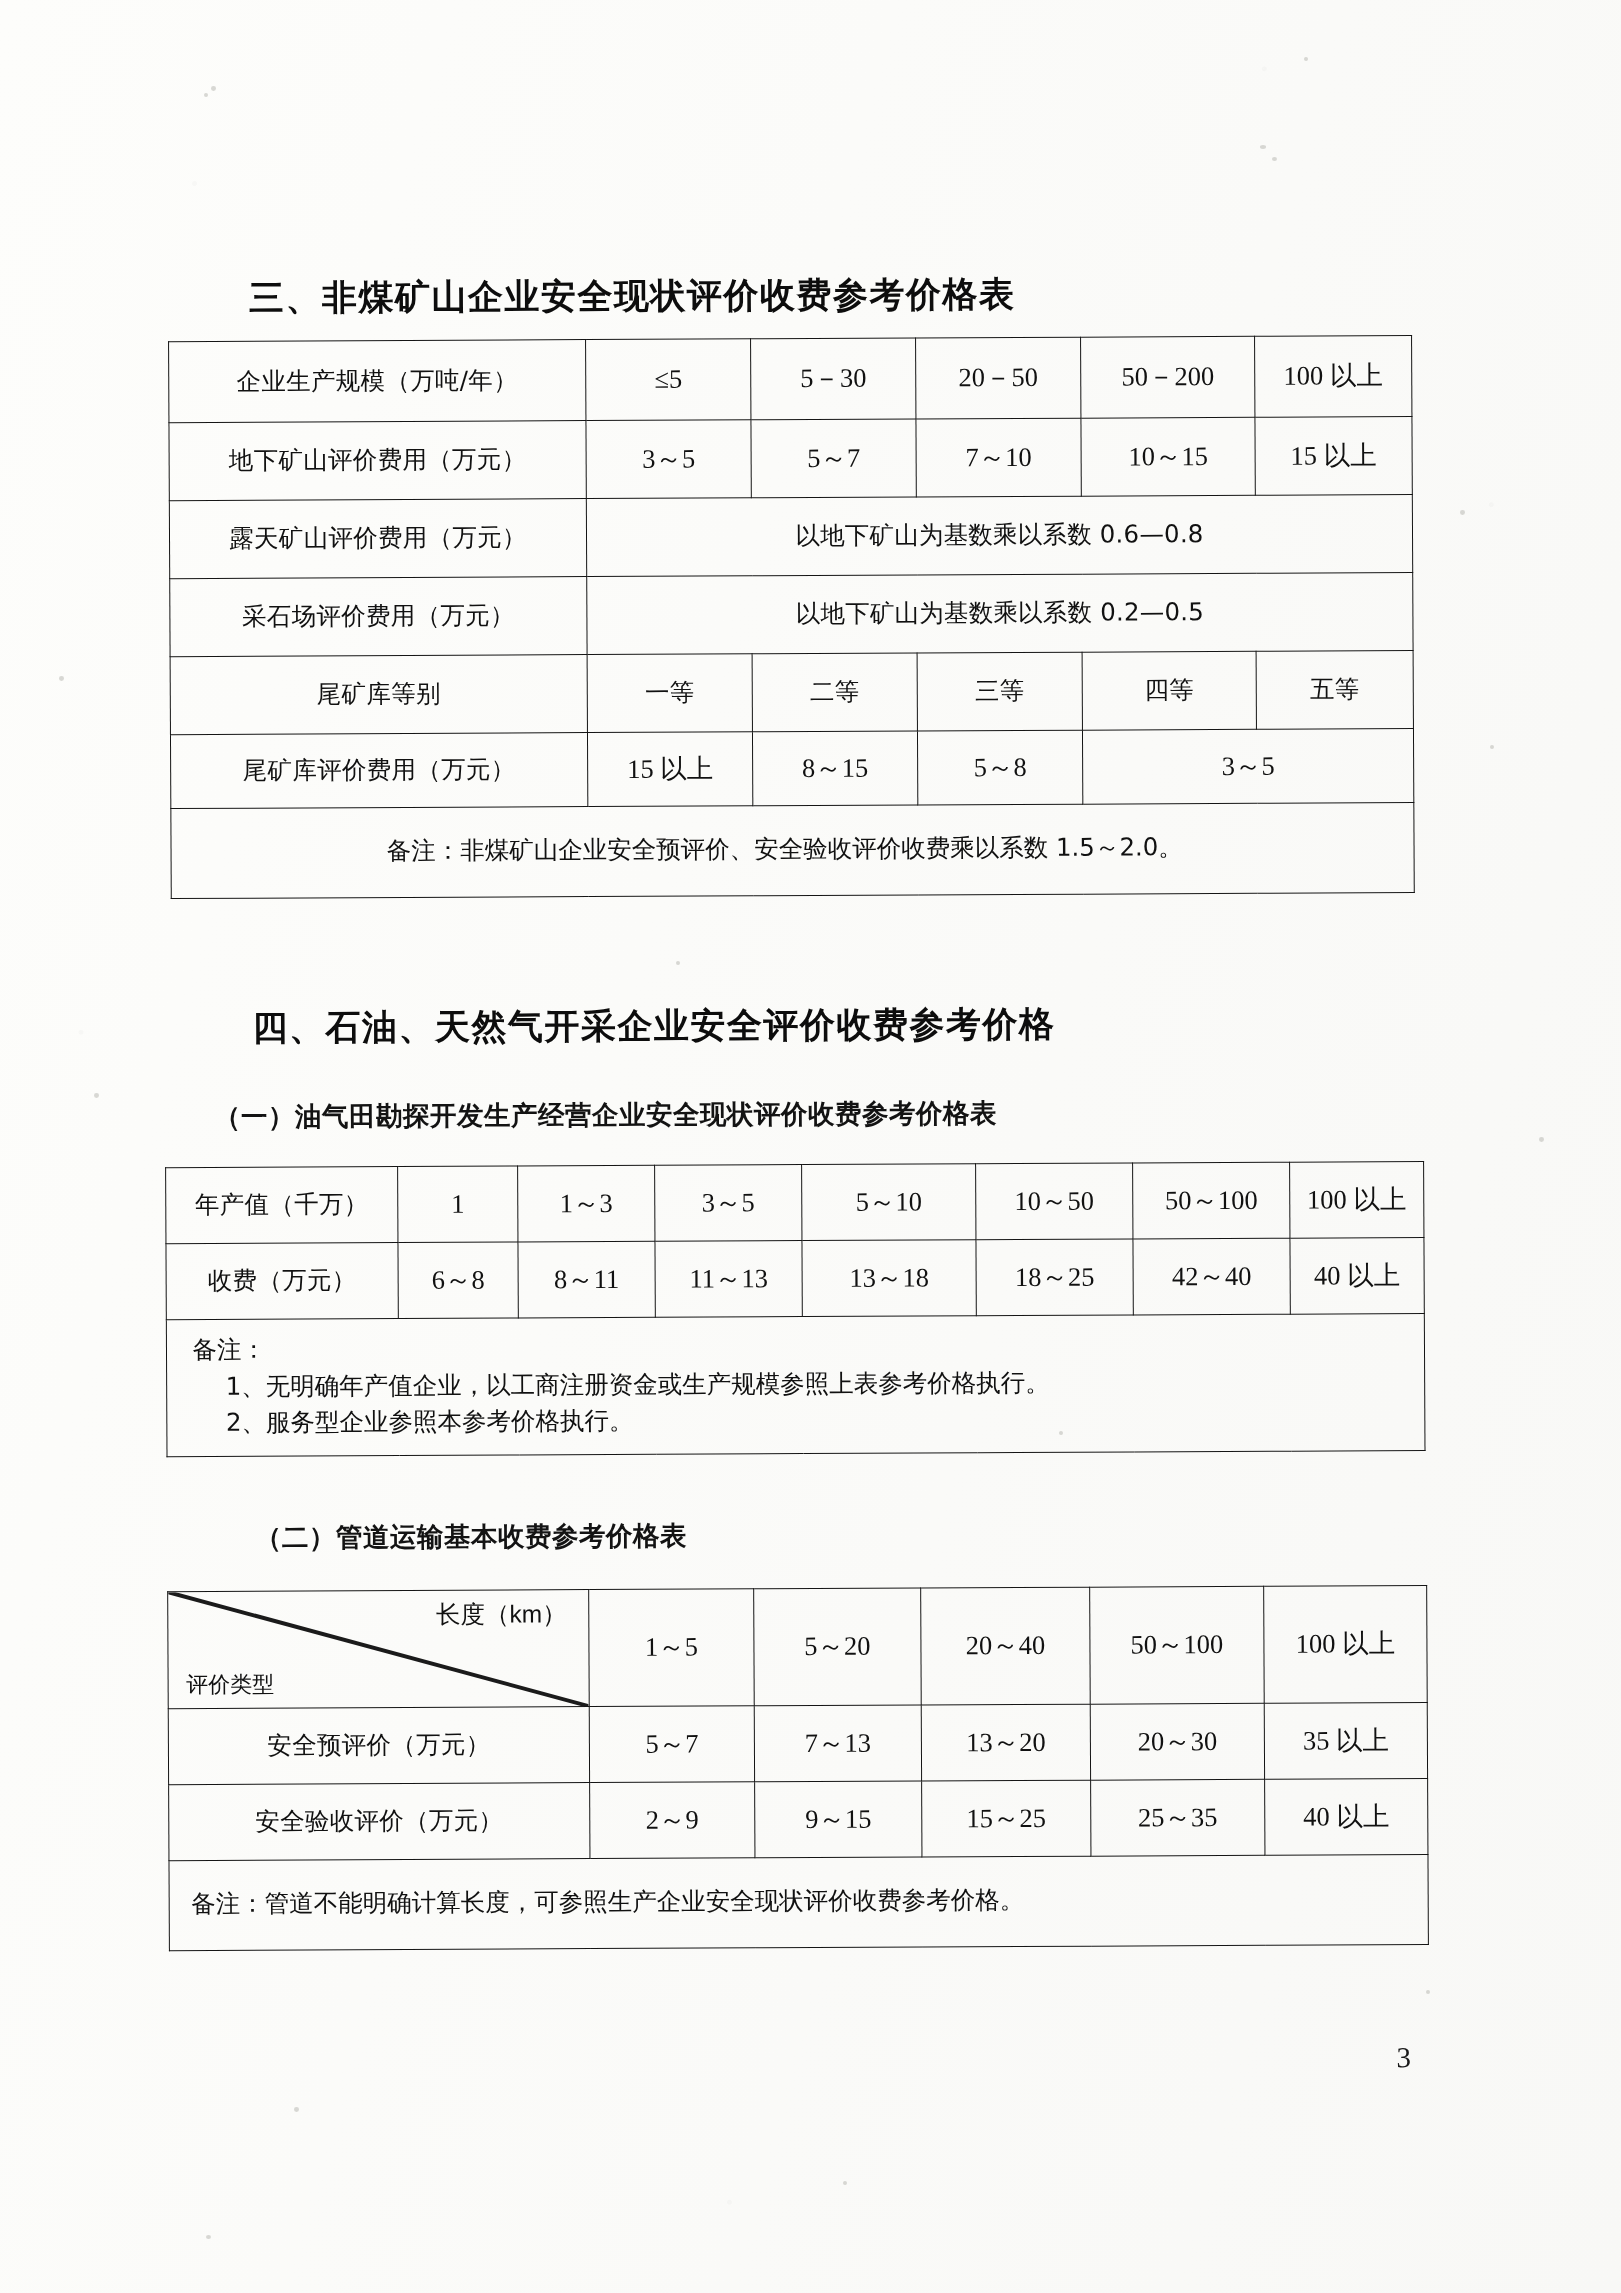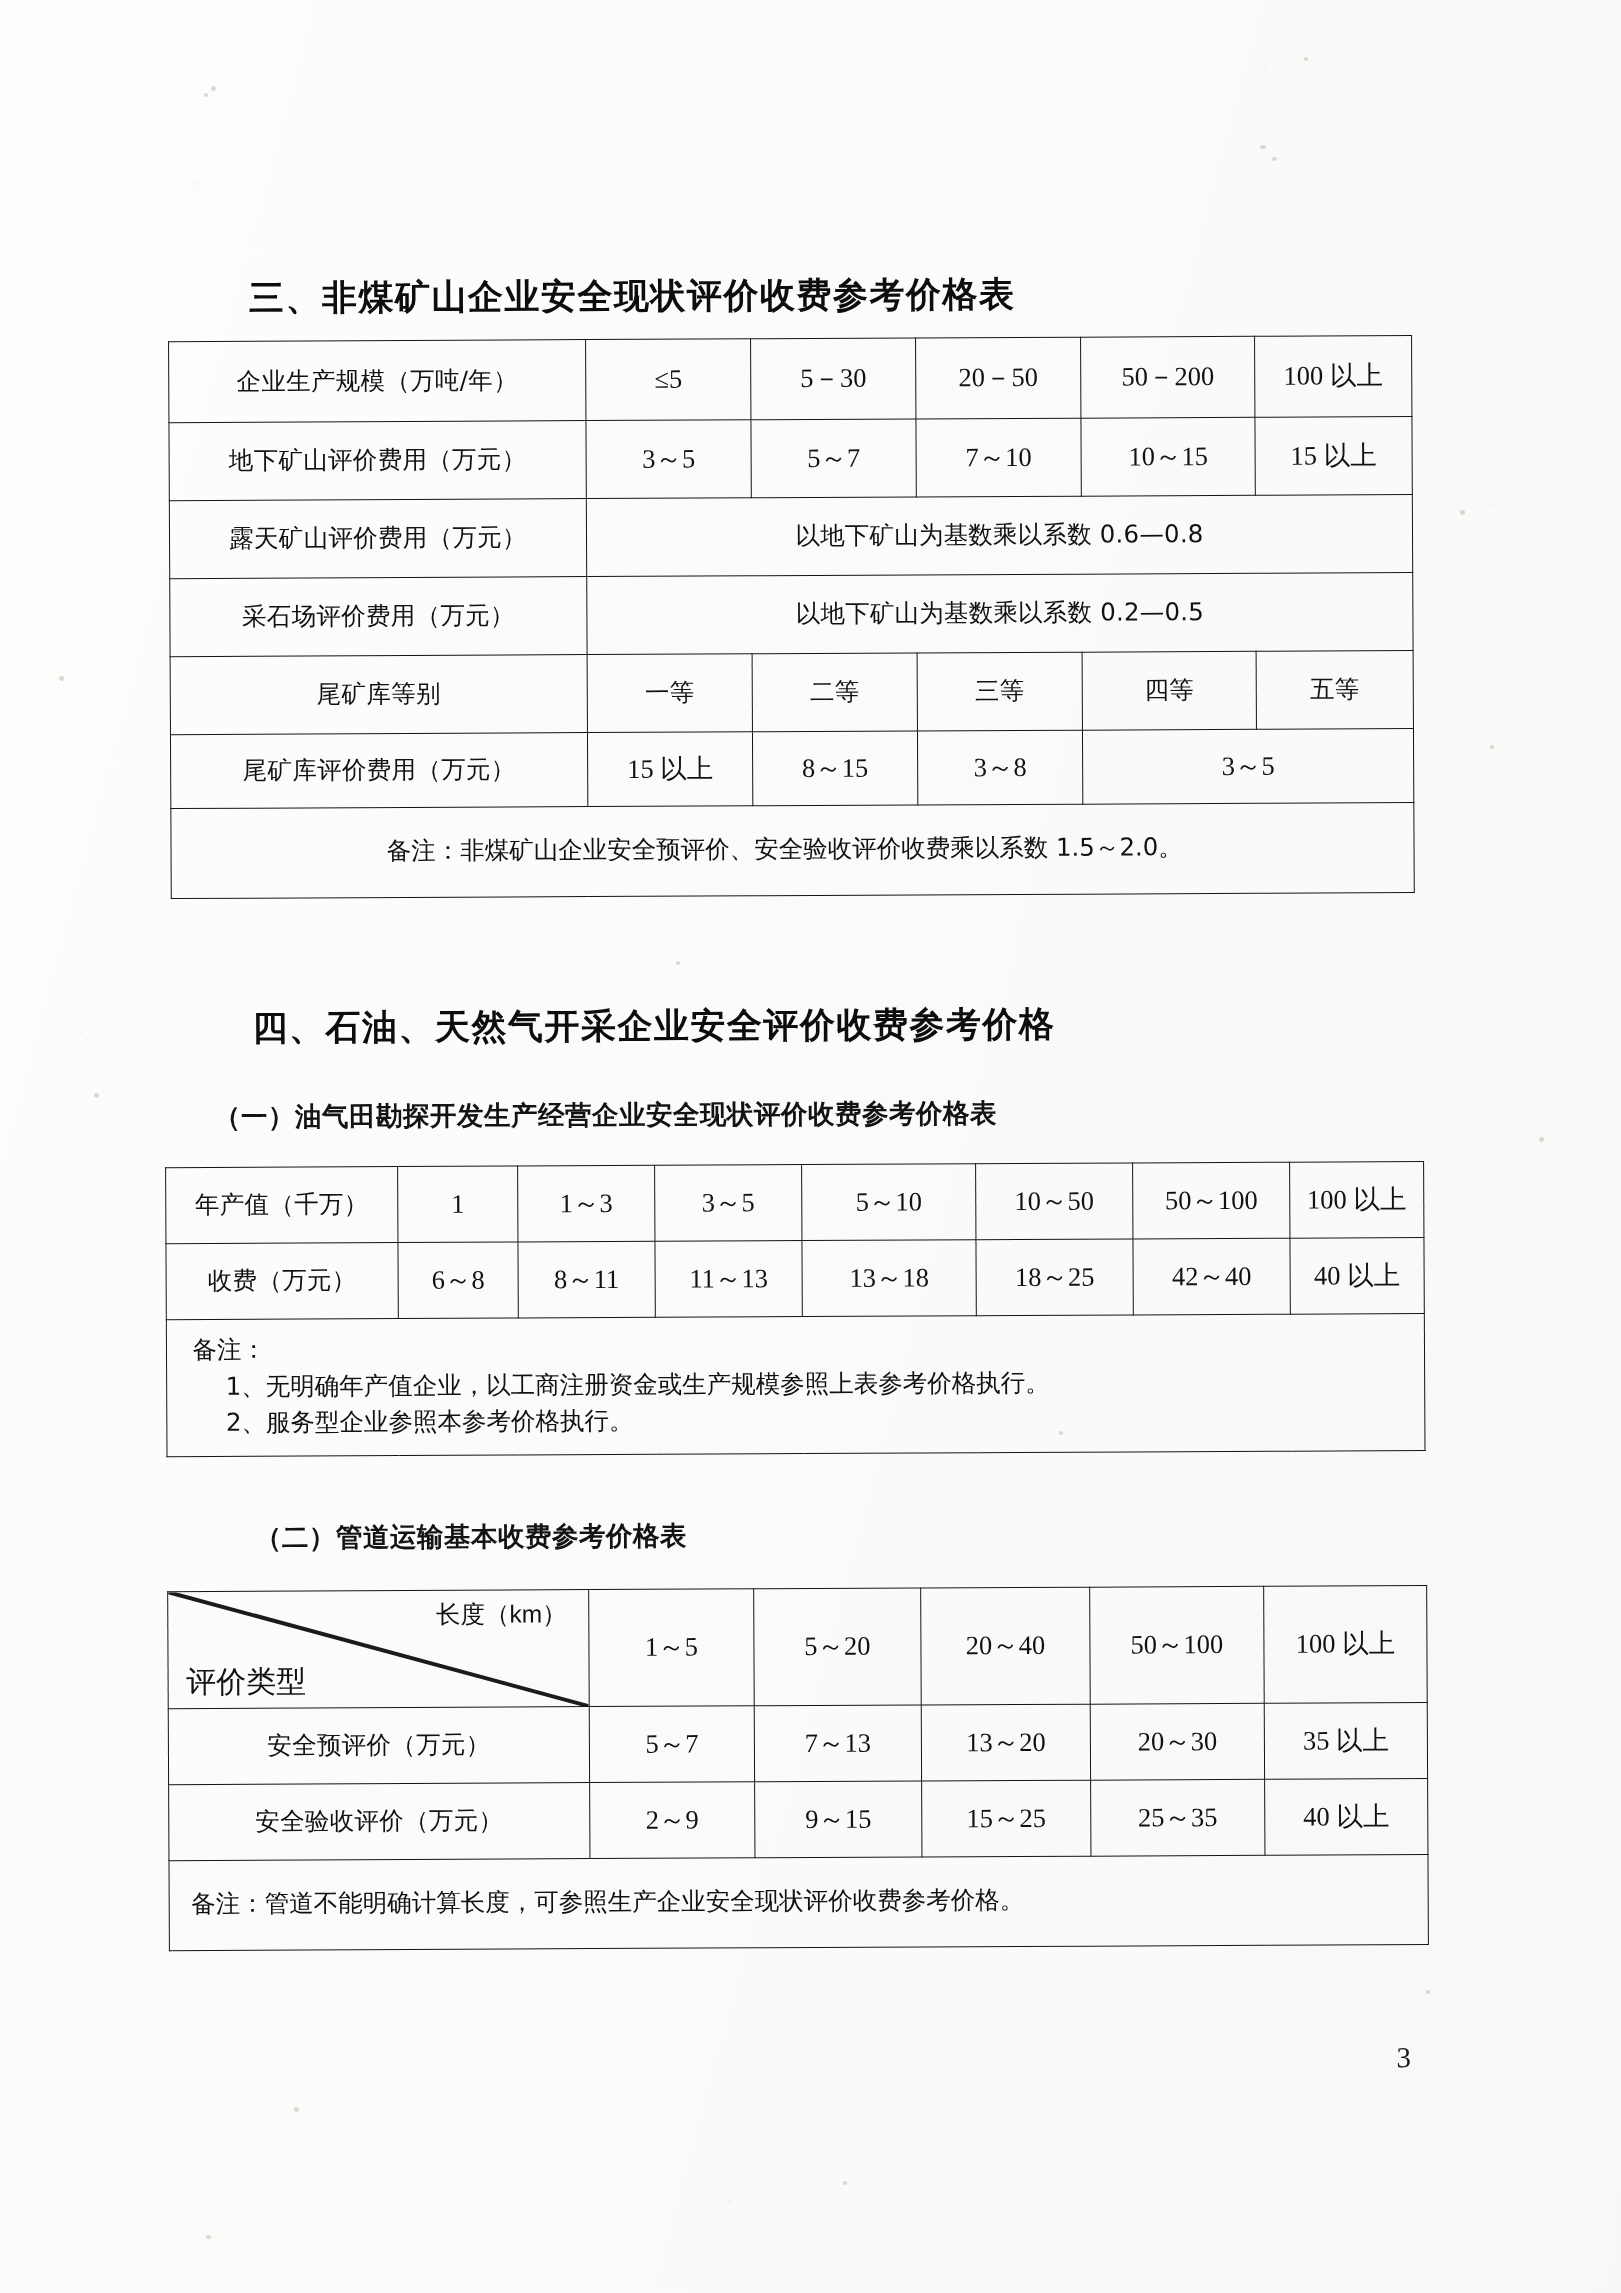--- a/index.html
+++ b/index.html
@@ -125,22 +125,22 @@
     right: 21.6px;
     top: 8.8px;
     font-family: Liberation Sans, sans-serif;
     font-size: 24.5px;
     white-space: nowrap;
   }
   .diag .d-bot {
     position: absolute;
     left: 17.6px;
     bottom: 7.8px;
-    font-family: Liberation Serif, serif;
-    font-size: 30px;
+    font-family: Liberation Mono, monospace;
+    font-size: 22px;
     white-space: nowrap;
   }
 
   .pageno {
     position: absolute;
     font-family: "Liberation Serif", serif;
     font-size: 29px;
     color: #1a1a1a;
   }
 </style>
@@ -209,21 +209,21 @@
         <td class="lbl">一等</td>
         <td class="lbl">二等</td>
         <td class="lbl">三等</td>
         <td class="lbl">四等</td>
         <td class="lbl">五等</td>
       </tr>
       <tr style="height:74px;">
         <td class="lbl">尾矿库评价费用（万元）</td>
         <td class="num">15 以上</td>
         <td class="num">8～15</td>
-        <td class="num">3～8</td>
+        <td class="num">5～8</td>
         <td class="num" colspan="2">3～5</td>
       </tr>
       <tr style="height:90px;">
         <td class="note" colspan="6" style="text-align:center; padding-left:0;">备注：非煤矿山企业安全预评价、安全验收评价收费乘以系数 1.5～2.0。</td>
       </tr>
     </tbody>
   </table>
 
   <div class="h-main" style="left:253px; top:1002px;">四、石油、天然气开采企业安全评价收费参考价格</div>
 

